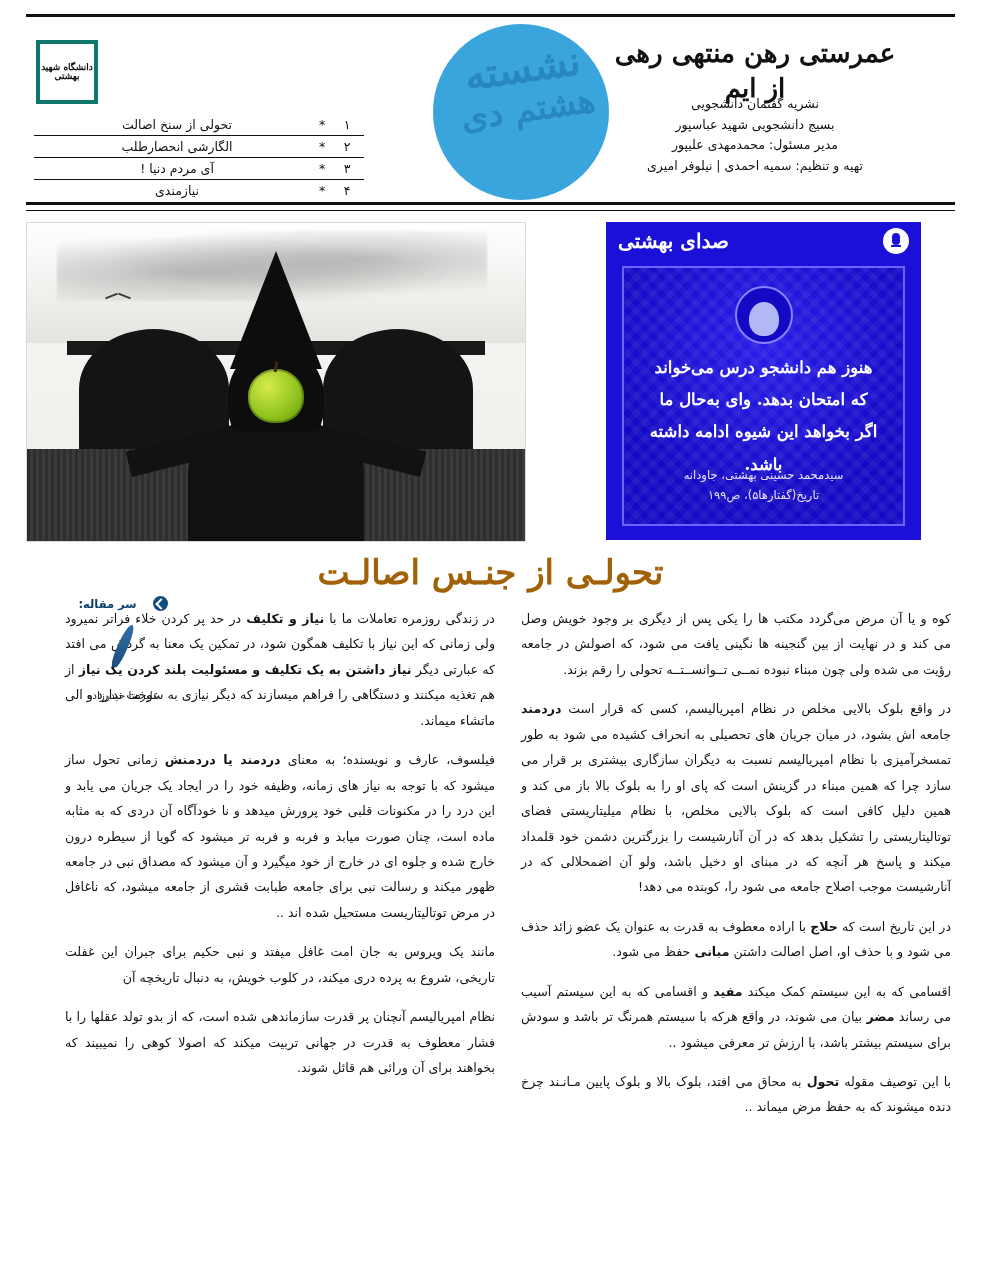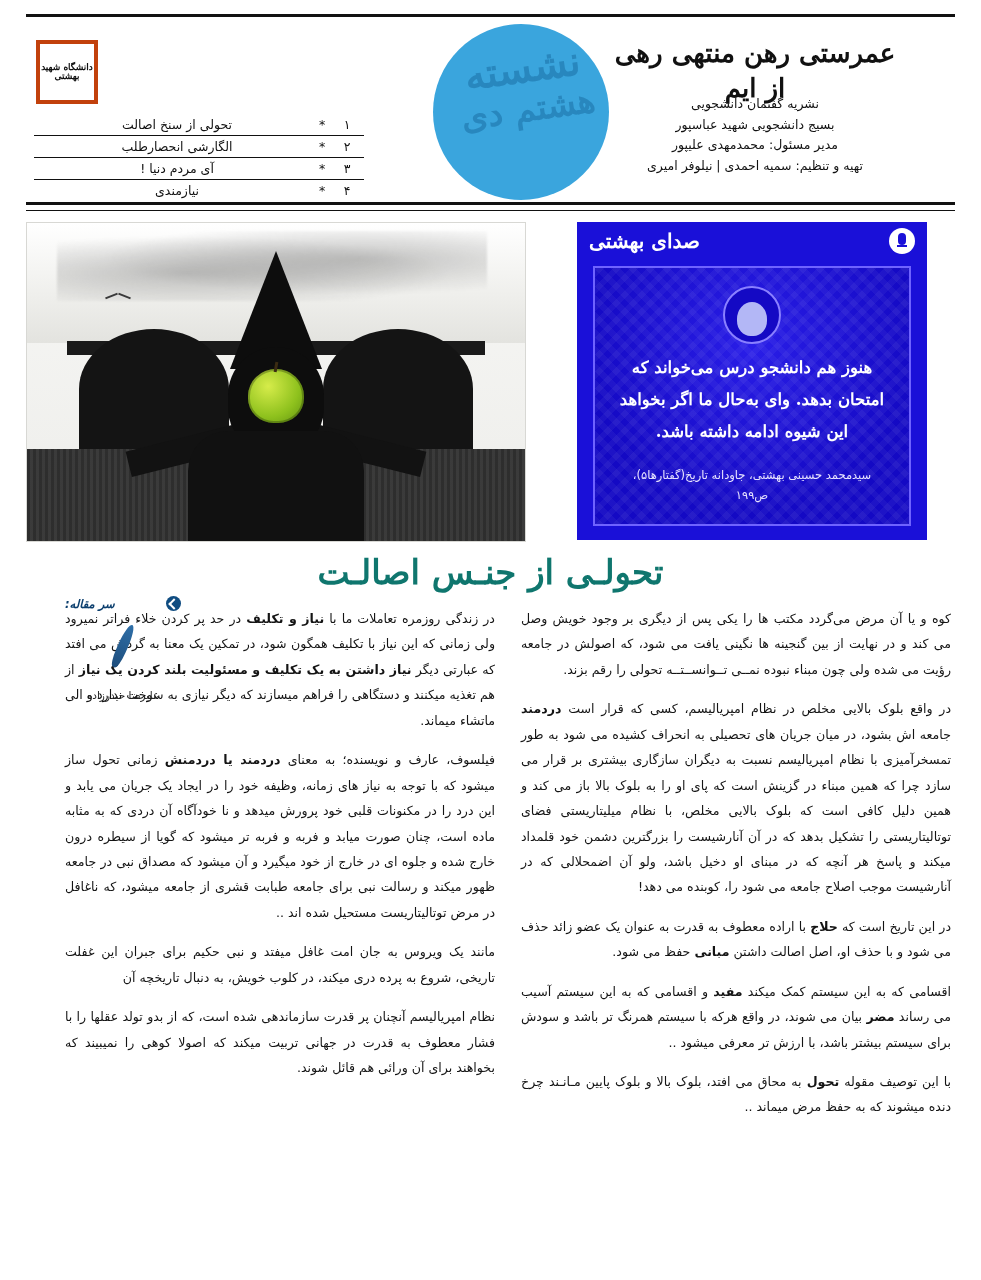--- a/index.html
+++ b/index.html
@@ -38,21 +38,21 @@
   .stamp .stamp-text{
     position:absolute;top:32px;left:0;width:200px;text-align:center;
     color:#1a6fa5;font-family:"DejaVu Serif","Liberation Serif",serif;
     font-size:40px;font-weight:bold;line-height:1.0;opacity:.55;
     transform:rotate(-8deg);
   }
   .stamp .stamp-text .l2{font-size:34px;display:block;margin-top:4px;}
 
   .univ-logo{
     position:absolute;top:26px;left:10px;width:62px;height:64px;
-    border:0;background:#c2410c;
+    border:0;background:#0f766e;
     -webkit-mask:none;
   }
   .univ-logo .inner{
     position:absolute;inset:4px;background:#fff;
   }
   .univ-logo .word{
     position:absolute;inset:0;color:#111;font-size:9px;line-height:1.05;
     display:flex;align-items:center;justify-content:center;text-align:center;
     font-family:"DejaVu Serif","Liberation Serif",serif;font-weight:bold;
     direction:rtl;padding:4px;
@@ -64,21 +64,21 @@
     height:21px;border-bottom:1px solid #111;font-size:12.5px;direction:rtl;
   }
   .toc-row:last-child{border-bottom:none;}
   .toc-num{width:34px;text-align:center;}
   .toc-star{width:16px;text-align:center;}
   .toc-title{flex:1;text-align:center;padding-left:6px;}
 
   
   .hero{position:absolute;top:222px;right:26px;left:26px;height:318px;}
   .poster{
-    position:absolute;right:28px;top:0;width:350px;height:318px;
+    position:absolute;right:34px;top:0;width:315px;height:318px;
     background:#1a10d8;overflow:hidden;
   }
   .poster-head{
     position:absolute;top:0;right:0;left:0;height:38px;background:#1a10d8;
     display:flex;align-items:center;justify-content:flex-start;padding:0 12px;
   }
   .poster-head .sedaye{
     color:#fff;font-family:"DejaVu Serif","Liberation Serif",serif;
     font-size:20px;font-weight:bold;direction:rtl;margin-right:auto;
   }
@@ -191,43 +191,43 @@
     content:"";position:absolute;top:6px;width:13px;height:2px;background:#3a3a3a;
   }
   .art-bird:before{left:0;transform:rotate(-22deg);}
   .art-bird:after{right:0;transform:rotate(22deg);}
 
   
   .headline{
     position:absolute;top:552px;right:26px;left:26px;height:44px;
     text-align:center;direction:rtl;
     font-family:"DejaVu Serif","Liberation Serif",serif;
-    font-size:34px;font-weight:bold;letter-spacing:2px;color:#0f766e;
+    font-size:34px;font-weight:bold;letter-spacing:2px;color:#a16207;
   }
 
   
   .cols{
     position:absolute;top:606px;right:30px;left:30px;bottom:16px;
     display:flex;gap:26px;direction:rtl;
   }
   .col{width:430px;position:relative;}
   .col p{
     margin:0 0 14px 0;direction:rtl;text-align:justify;
     font-size:12.6px;line-height:2.02;color:#141414;
     font-family:"DejaVu Sans","Liberation Sans",sans-serif;
   }
   .col p b{font-weight:bold;}
 
   .byline-box{
     position:absolute;top:-10px;left:0;width:116px;height:108px;
     direction:rtl;text-align:center;
   }
   .byline-head{
-    display:flex;align-items:center;justify-content:space-between;gap:16px;
-    font-size:11.5px;color:#0c3f6e;font-weight:bold;font-style:italic;
+    display:flex;align-items:center;justify-content:center;gap:16px;
+    font-size:11.5px;color:#0c3f6e;font-weight:bold;
   }
   .byline-head .bullet{
     width:15px;height:15px;border-radius:50%;background:#0f4c81;
     display:inline-block;position:relative;flex:0 0 auto;
   }
   .byline-head .bullet:after{
     content:"";position:absolute;left:4px;top:4px;width:6px;height:6px;
     border-left:2px solid #fff;border-bottom:2px solid #fff;transform:rotate(45deg);
   }
   .quill{

